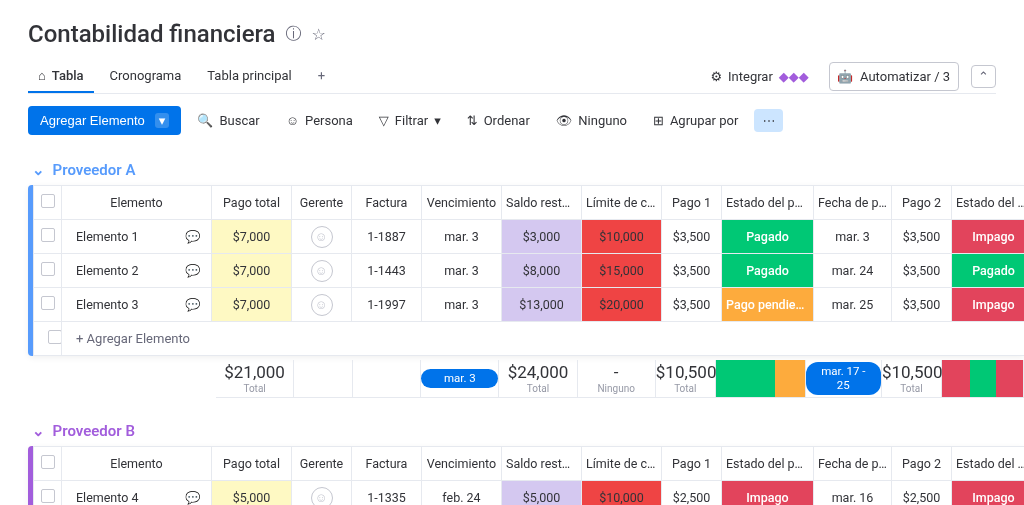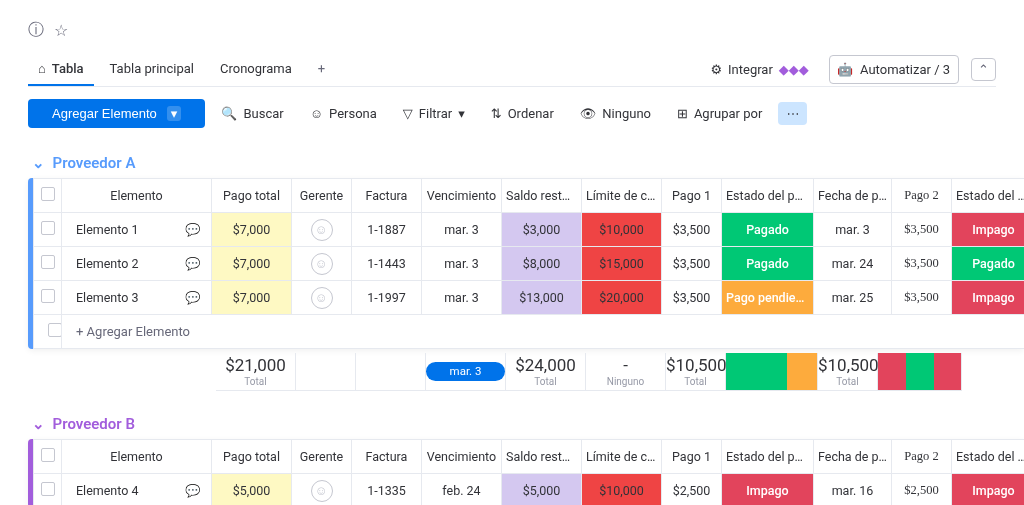--- a/index.html
+++ b/index.html
@@ -10,21 +10,21 @@
 .info-icon, .star-icon { color: #676879; font-size: 16px; cursor: pointer; }
 .tabs-row { display: flex; align-items: center; justify-content: space-between; border-bottom: 1px solid #e6e9ef; }
 .tabs-left { display: flex; gap: 6px; }
 .tab { padding: 8px 10px; font-size: 13px; color: #323338; cursor: pointer; display: flex; align-items: center; gap: 6px; border-bottom: 2px solid transparent; }
 .tab.active { border-bottom-color: #0073ea; font-weight:500; }
 .tab-add { padding: 8px 10px; cursor: pointer; color: #676879; }
 .tabs-right { display: flex; align-items: center; gap: 12px; font-size: 13px; color: #323338; }
 .integrate, .automate { display: flex; align-items: center; gap: 6px; cursor: pointer; padding: 6px 8px; border-radius: 4px; }
 .automate { border:1px solid #c5c7d0; }
 .toolbar { display: flex; align-items: center; gap: 6px; padding: 12px 28px; flex-wrap: wrap; }
-.btn-primary { background: #0073ea; color: #fff; border: none; padding: 7px 24px; border-radius: 4px; font-size: 13px; display: flex; align-items: center; gap: 6px; cursor: pointer; }
+.btn-primary { background: #0073ea; color: #fff; border: none; padding: 7px 12px; border-radius: 4px; font-size: 13px; display: flex; align-items: center; gap: 6px; cursor: pointer; }
 .btn-primary .chev { background: rgba(255,255,255,0.2); border-radius: 3px; padding: 0 4px; margin-left:4px;}
 .tool-btn { display: flex; align-items: center; gap: 6px; padding: 6px 10px; border-radius: 4px; cursor: pointer; color: #323338; font-size: 13px; }
 .tool-btn.more { background: #cce5ff; padding: 4px 8px; }
 .board { padding: 0 0 0 28px; }
 .group { margin: 8px 0 18px; }
 .group-header { display: flex; align-items: center; gap: 8px; padding: 6px 4px; font-weight: 600; font-size: 15px; cursor: pointer; }
 .group-a .group-header { color: #579bfc; }
 .group-b .group-header { color: #a25ddc; }
 .table-wrap { border-left: 5px solid; border-radius: 4px 0 0 4px; overflow: hidden; box-shadow: 0 2px 6px rgba(0,0,0,0.06); }
 .group-a .table-wrap { border-left-color: #579bfc; }
@@ -36,21 +36,21 @@
 .col-elem { width: 150px; }
 .col-pay { width: 80px; }
 .col-mgr { width: 60px; }
 .col-fact { width: 70px; }
 .col-venc { width: 80px; }
 .col-saldo { width: 80px; }
 .col-limit { width: 80px; }
 .col-p1 { width: 60px; }
 .col-est { width: 92px; }
 .col-fecha { width: 78px; }
-.col-p2 { width: 60px; font-family: Liberation Serif, serif; }
+.col-p2 { width: 60px; }
 .col-est2 { width: 84px; }
 td.elem { text-align: left; padding-left: 14px; position: relative; }
 .bubble-icon { position: absolute; right: 10px; color: #c5c7d0; }
 .pay-cell { background: #fef9c3; }
 .saldo-cell { background: #d4c8f0; }
 .limit-cell { background: #ef4444; }
 .status { color: #fff; font-weight: 500; }
 .status.pagado { background: #00c875; }
 .status.pendiente { background: #fdab3d; }
 .status.impago { background: #e2445c; }
@@ -67,34 +67,35 @@
 .seg.green{background:#00c875;} .seg.orange{background:#fdab3d;} .seg.red{background:#e2445c;}
 .chk { width:14px; height:14px; border:1px solid #c5c7d0; border-radius:2px; display:inline-block;}
 .w80{width:80px;} .w60{width:60px;} .w70{width:70px;} .w92{width:92px;} .w78{width:78px;} .w84{width:84px;}
 .home-icon{font-size:13px;}
 </style>
 </head>
 <body>
 
 <div class="header">
   <div class="title-row">
+    <span class="title">Contabilidad financiera</span>
     <span class="info-icon">ⓘ</span>
     <span class="star-icon">☆</span>
   </div>
   <div class="tabs-row">
     <div class="tabs-left">
       <div class="tab active">
           <span class="home-icon">⌂</span>
           <span>Tabla</span>
         </div>
       <div class="tab">
+          <span>Cronograma</span>
+        </div>
+      <div class="tab">
           <span>Tabla principal</span>
-        </div>
-      <div class="tab">
-          <span>Cronograma</span>
         </div>
       <div class="tab-add">+</div>
     </div>
     <div class="tabs-right">
       <div class="integrate">
           <span>⚙</span>
           <span>Integrar</span>
           <span style="color:#a25ddc;">◆◆◆</span>
         </div>
       <div class="automate">
@@ -238,20 +239,23 @@
     <div class="summary-cell w60">
           <span class="val">$10,500</span>
           <span class="lab">Total</span>
         </div>
     <div class="summary-cell w92" style="padding:0;">
           <div class="bar-seg">
             <div class="seg green" style="width:67%"></div>
             <div class="seg orange" style="width:33%"></div>
           </div>
         </div>
+    <div class="summary-cell w78">
+          <span class="pill blue">mar. 17 - 25</span>
+        </div>
     <div class="summary-cell w60">
           <span class="val">$10,500</span>
           <span class="lab">Total</span>
         </div>
     <div class="summary-cell w84" style="padding:0;">
           <div class="bar-seg">
             <div class="seg red" style="width:34%"></div>
             <div class="seg green" style="width:33%"></div>
             <div class="seg red" style="width:33%"></div>
           </div>

